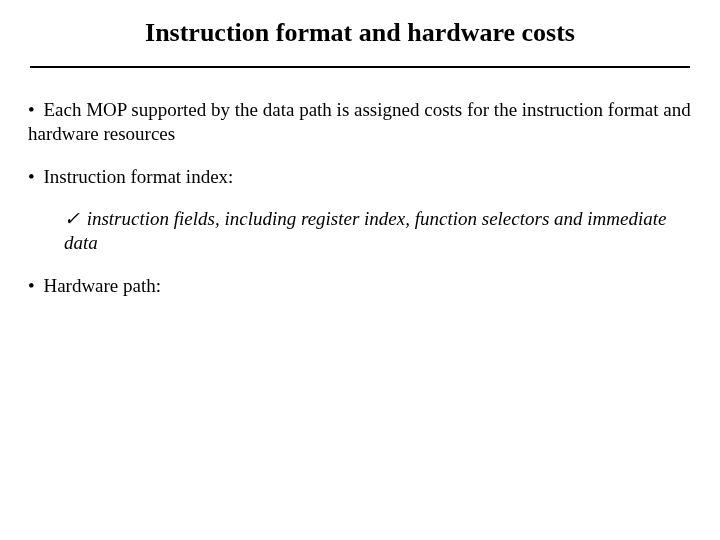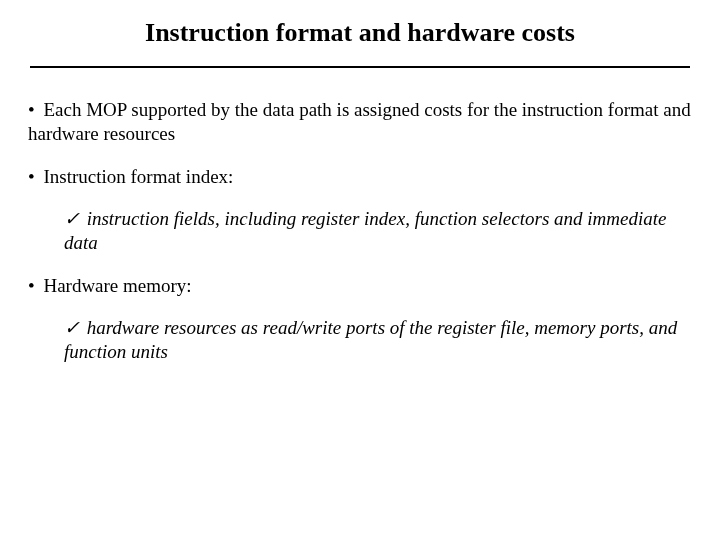--- a/index.html
+++ b/index.html
@@ -69,21 +69,17 @@
     <span class="txt">Instruction format index:</span>
   </div>
 
   <div class="l2 check-row">
     <span class="check">✓</span>
     <span class="txt">instruction fields, including register index, function selectors and immediate data</span>
   </div>
 
   <div class="l1 bullet-row">
     <span class="bullet">•</span>
-    <span class="txt">Hardware memory:</span>
+    <span class="txt">Hardware path:</span>
   </div>
 
-  <div class="l2 check-row">
-    <span class="check">✓</span>
-    <span class="txt">hardware resources as read/write ports of the register file, memory ports, and function units</span>
-  </div>
 
 </div>
 
 </body></html>

